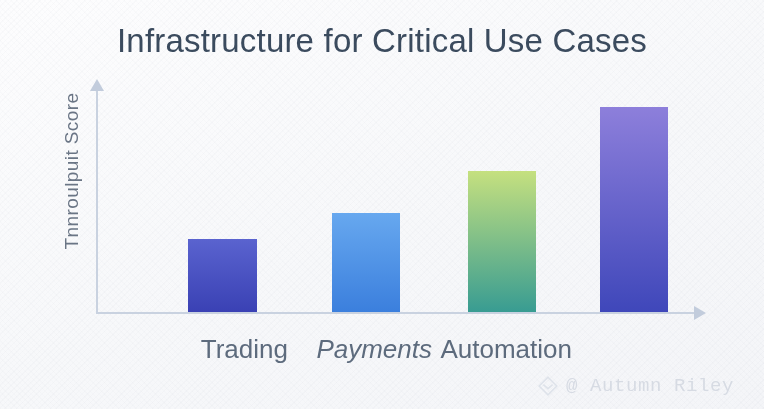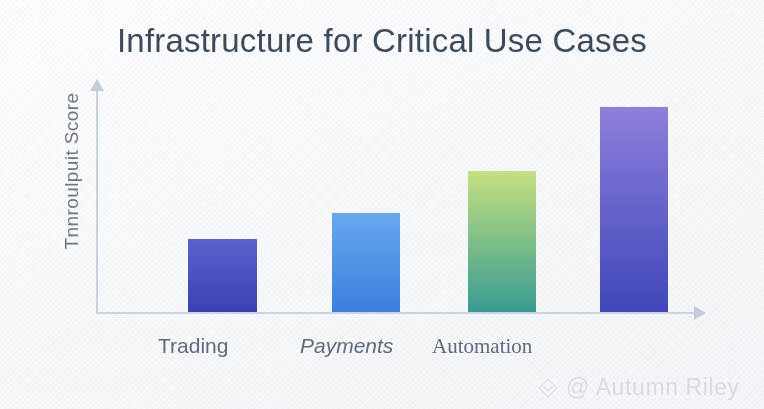--- a/index.html
+++ b/index.html
@@ -66,40 +66,41 @@
   .bar-1{left:332px;width:68px;height:99px;
     background:linear-gradient(180deg,#67a8ef 0%,#5496e8 45%,#3b7fdd 100%);}
   .bar-2{left:468px;width:68px;height:141px;
     background:linear-gradient(180deg,#c5e07f 0%,#8ec889 40%,#58b295 72%,#389c92 100%);}
   .bar-3{left:600px;width:68px;height:205px;
     background:linear-gradient(180deg,#8d7fdb 0%,#7b71d6 35%,#5c5ec9 70%,#3f47ba 100%);}
 
   
   .xlabel{
     position:absolute;top:334px;
-    font-size:21px;
+    font-size:26px;
     color:#5d6b7d;
-    text-align:left;
+    text-align:right;
     white-space:nowrap;
   }
   .xlabel-0{left:158px;width:130px;}
   .xlabel-1{left:300px;width:132px;font-style:italic;}
-  .xlabel-2{left:432px;width:140px;font-family:Liberation Serif, serif;}
+  .xlabel-2{left:432px;width:140px;}
 
   
   #watermark{
     position:absolute;left:536px;top:374px;
     display:flex;align-items:center;gap:6px;
     opacity:.85;
   }
   #watermark-text{
-    font-size:23px;
+    font-size:19px;
     color:#d2d7e0;
     letter-spacing:0.6px;
     white-space:nowrap;
+    font-family:Liberation Mono, monospace;
   }
   #watermark-logo{display:block;}
 </style>
 </head>
 <body>
 
 <div id="canvas">
 
   <div id="title">Infrastructure for Critical Use Cases</div>
 

